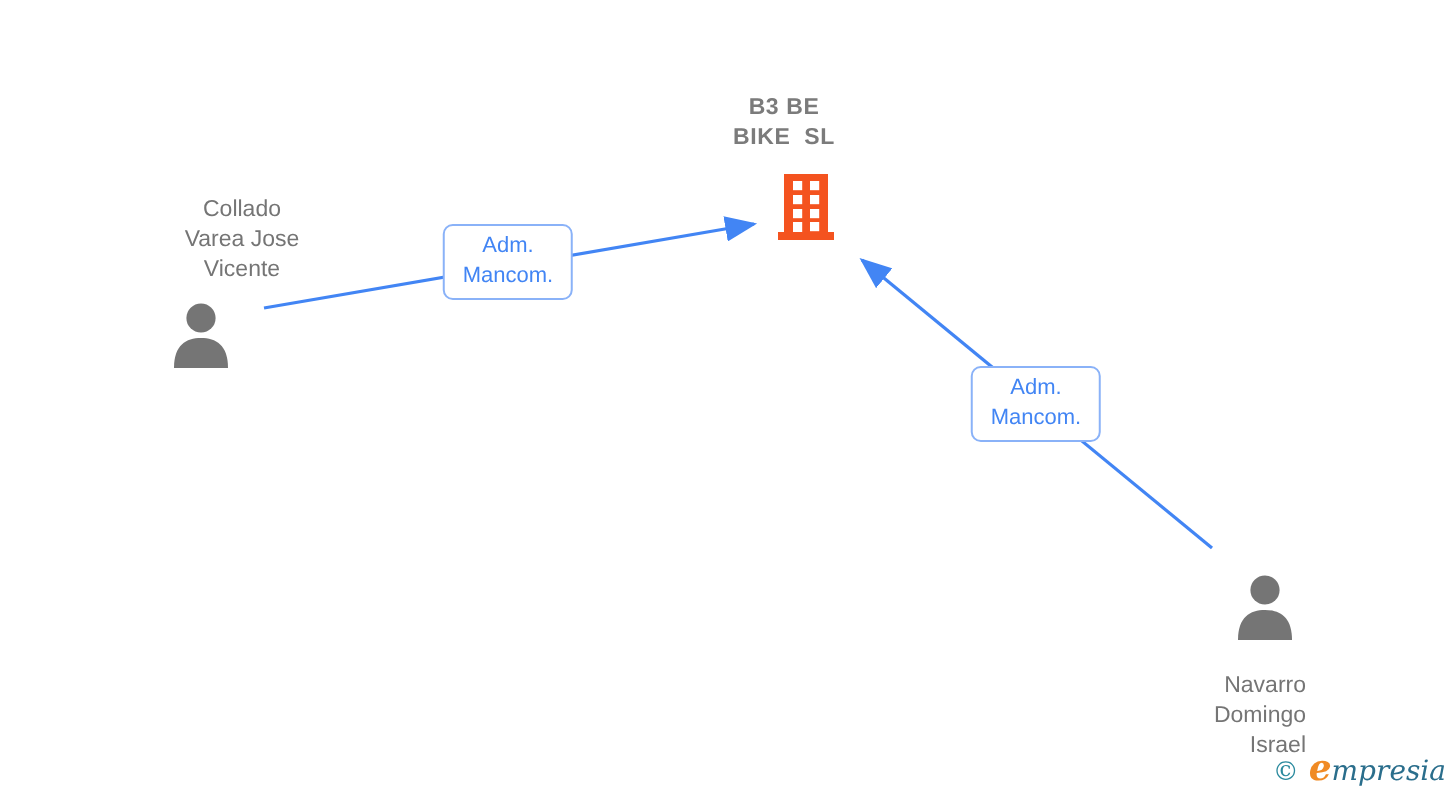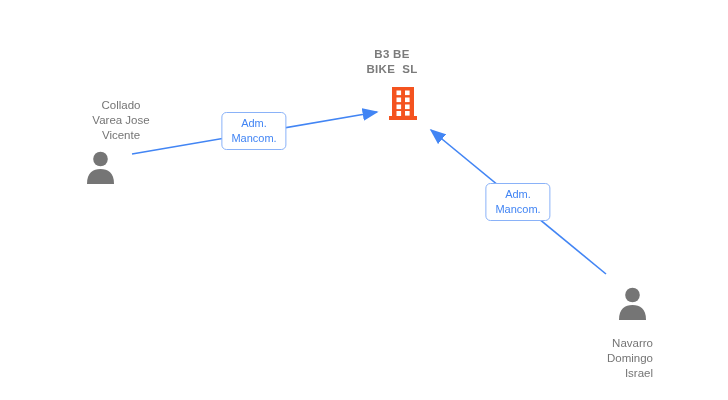--- a/index.html
+++ b/index.html
@@ -116,14 +116,17 @@
     <div class="node-label multiline" style="left: 630px; top: 336px; text-align: right;">Navarro
 Domingo
 Israel</div>
   </div>
 
   <div class="edge-label multiline" style="left: 254px; top: 131px;">Adm.
 Mancom.</div>
   <div class="edge-label multiline" style="left: 518px; top: 202px;">Adm.
 Mancom.</div>
 
+  <div id="footer-logo">
+    <span class="copyright">©</span><span class="brand-initial">e</span><span class="brand-rest">mpresia</span>
+  </div>
 
 </div>
 
 </body></html>

